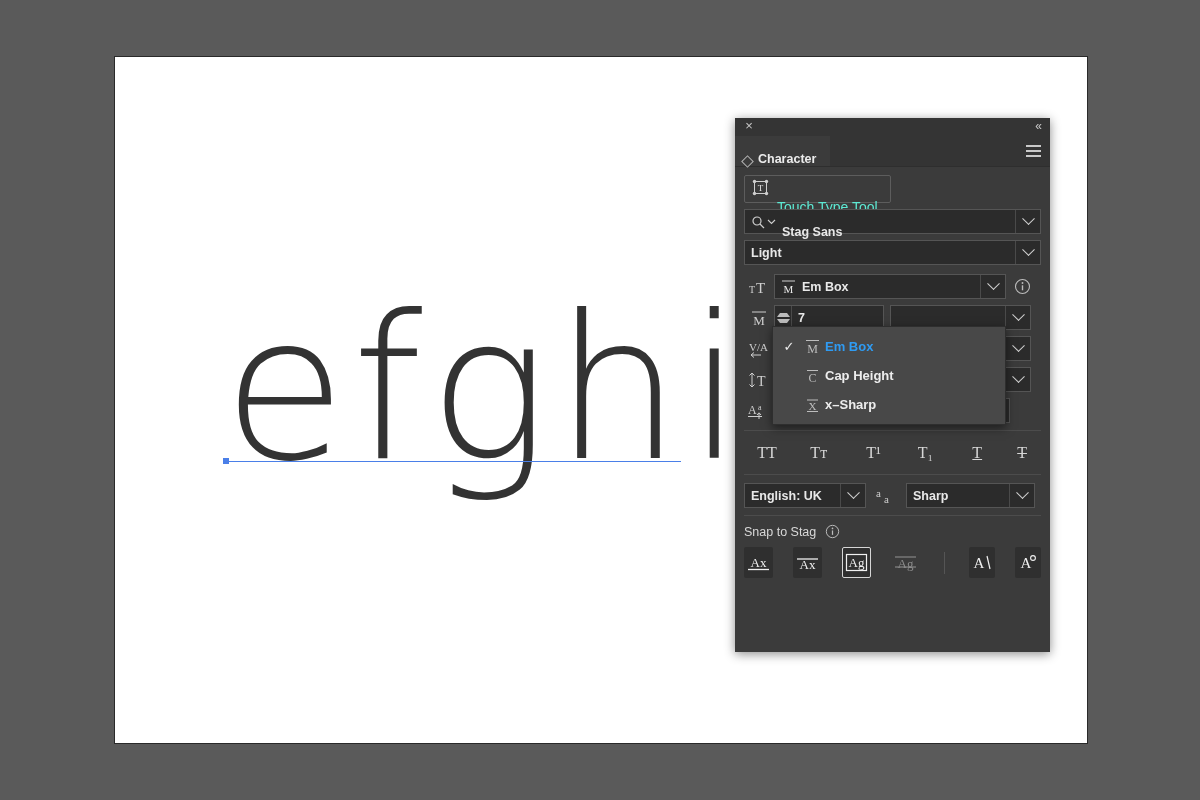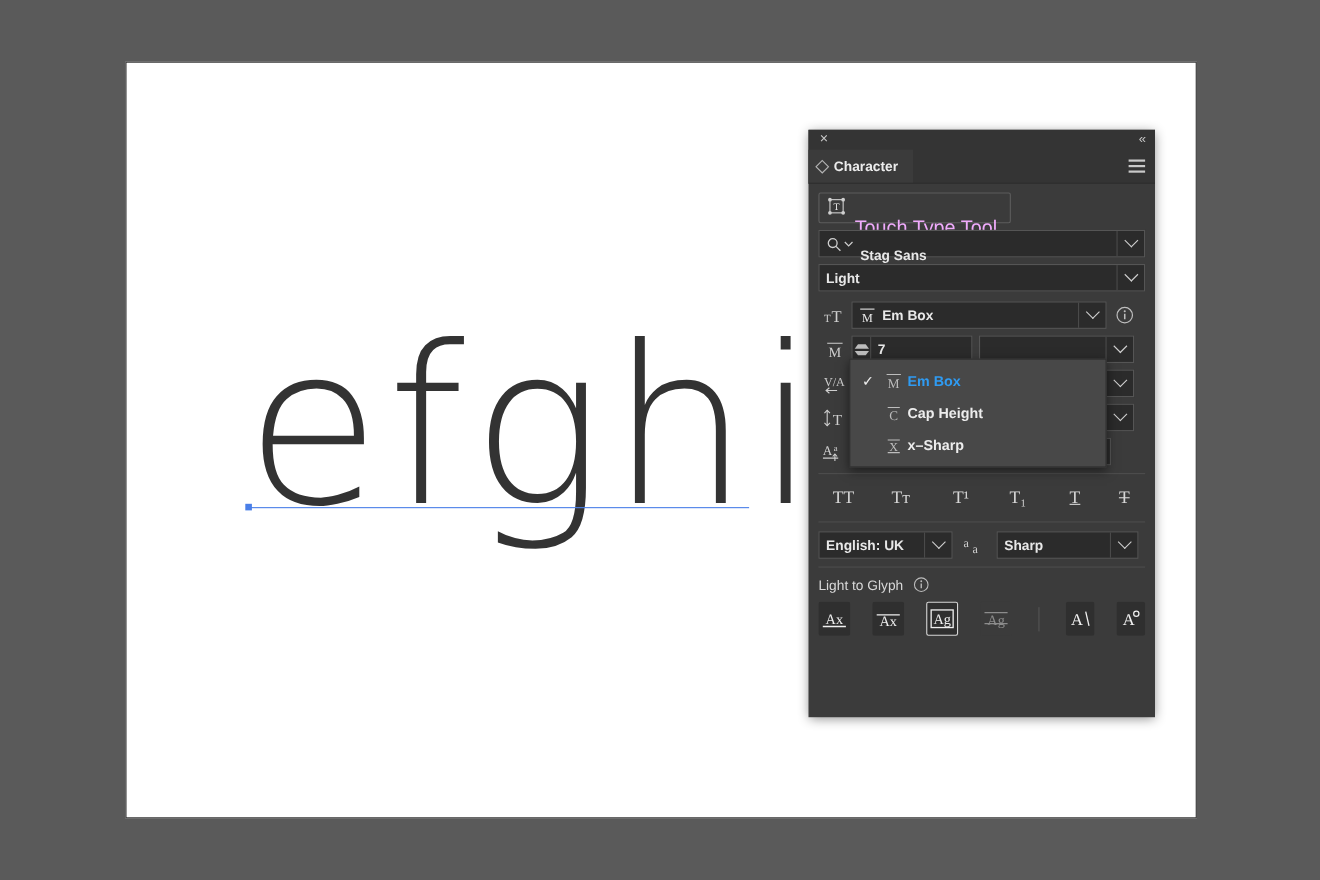--- a/index.html
+++ b/index.html
@@ -107,21 +107,21 @@
     border-bottom: 1px solid #2e2e2e;
   }
   .tab-active {
     position: absolute;
     left: 0;
     top: 0;
     height: 30px;
     padding: 0 14px 0 8px;
     background: #3b3b3b;
     display: flex;
-    align-items: center;
+    align-items: flex-end;
     gap: 6px;
     cursor: pointer;
   }
   .tab-diamond {
     width: 7px; height: 7px;
     border: 1px solid #b4b4b4;
     transform: rotate(45deg);
     display: inline-block;
   }
   .tab-label {
@@ -153,21 +153,21 @@
     display: inline-flex;
     align-items: center;
     gap: 8px;
     height: 26px;
     padding: 0 12px 0 7px;
     background: #3b3b3b;
     border: 1px solid #5d5d5d;
     border-radius: 2px;
     cursor: pointer;
   }
-  .ttt-label { font-size: 18px; color: #f0abfc; margin-top: 36px; }
+  .ttt-label { font-size: 14px; color: #5eead4; margin-top: 36px; }
 
   
   .field {
     height: 25px;
     background: #2b2b2b;
     border: 1px solid #555;
     display: flex;
     align-items: center;
     box-sizing: border-box;
     color: #e8e8e8;
@@ -512,21 +512,21 @@
           <span class="val" style="font-weight:bold;">Sharp</span>
           <span class="caret-box">
               <i class="caret"></i>
             </span>
         </div>
       </div>
 
       <div class="divider"></div>
 
       <div class="row" style="margin-bottom:2px;">
-        <span style="font-size:12.5px;color:#d8d8d8;">Light to Glyph</span>
+        <span style="font-size:12.5px;color:#d8d8d8;">Snap to Stag</span>
         <span style="margin-left:9px;display:flex;align-items:center;" class="info-ic">
           <svg width="15" height="15" viewBox="0 0 17 17">
             <circle cx="8.5" cy="8.5" r="7" fill="none" stroke="#bdbdbd" stroke-width="1.1"></circle>
             <circle cx="8.5" cy="5" r="0.95" fill="#bdbdbd"></circle>
             <line x1="8.5" y1="7.3" x2="8.5" y2="12.3" stroke="#bdbdbd" stroke-width="1.4"></line>
           </svg>
         </span>
       </div>
 
       <div class="snap-row">

